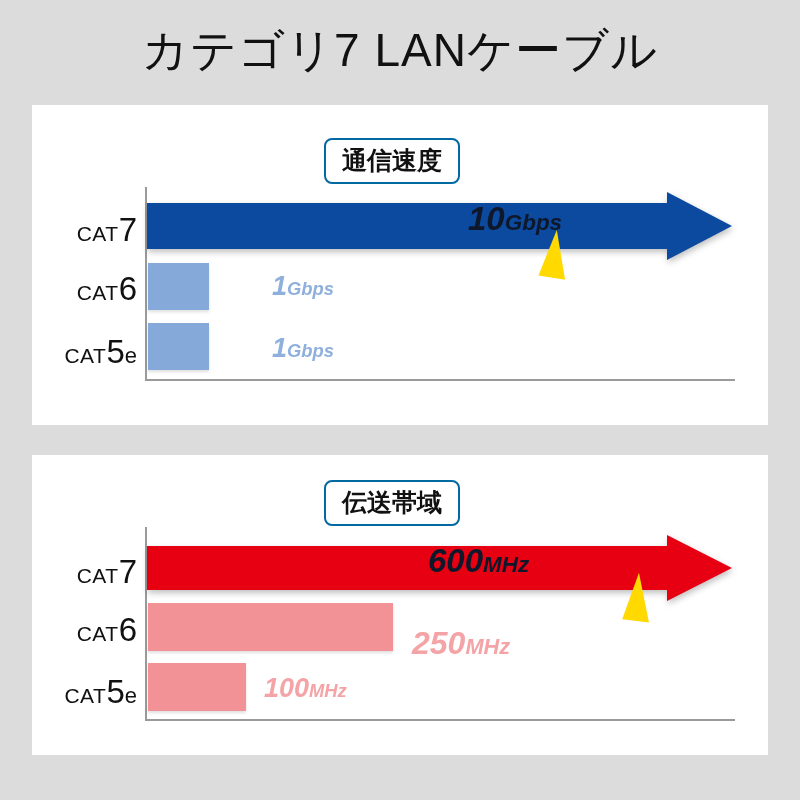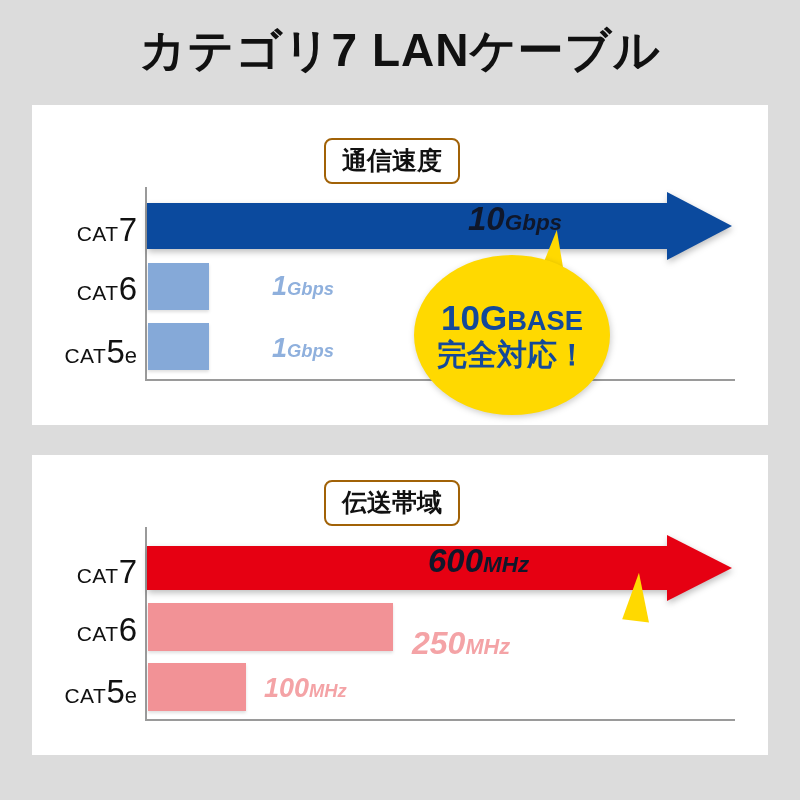--- a/index.html
+++ b/index.html
@@ -9,39 +9,39 @@
     font-family:"Liberation Sans","DejaVu Sans",sans-serif;
     overflow:hidden;
     position:relative;
   }
   #stage{position:absolute;left:0;top:0;width:800px;height:800px;}
 
   
   .page-title{
     position:absolute;left:0;top:22px;width:800px;
     text-align:center;
-    font-size:46px;font-weight:bold;color:#111;
+    font-size:46px;font-weight:normal;color:#111;
     letter-spacing:1px;
     line-height:56px;
     white-space:nowrap;
   }
 
   
   .panel{
     position:absolute;left:32px;width:736px;
     background:#ffffff;
     box-sizing:border-box;
   }
   #panel-speed{top:105px;height:320px;}
   #panel-band{top:455px;height:300px;}
 
   
   .chip{
     position:absolute;
-    border:2px solid #a16207;
+    border:2px solid #0369a1;
     border-radius:8px;
     background:#fff;
     font-size:25px;font-weight:bold;color:#111;
     padding:5px 16px 7px 16px;
     line-height:30px;
     white-space:nowrap;
   }
 
   
   .axis-v{position:absolute;width:2px;background:#9a9a9a;}
@@ -138,26 +138,20 @@
 
     <div class="cat-label" style="left:10px;top:230px;width:95px;">
       <span class="cat-word">CAT</span><span class="cat-num">5</span><span class="cat-suffix">e</span>
     </div>
     <div class="bar bar-plain" style="left:116px;top:218px;width:61px;height:47px;background:#85A9D8;"></div>
     <div class="val val-blue" style="left:196px;top:230px;font-size:27px;">
       <span>1</span><span class="unit">Gbps</span>
     </div>
 
     <div class="bubble-tail" style="left:510px;top:125px;border-bottom:48px solid #ffd900;transform:rotate(9deg);"></div>
-    <div class="bubble" style="left:382px;top:150px;width:196px;height:160px;">
-      <div class="bub-line bub-blue" style="font-size:35px;">
-        <span>10G</span><span class="smallcap">BASE</span>
-      </div>
-      <div class="bub-line bub-blue" style="font-size:30px;margin-top:2px;">完全対応！</div>
-    </div>
   </div>
 
   <div class="panel" id="panel-band">
 
     <div class="chip" style="left:292px;top:25px;">伝送帯域</div>
 
     <div class="axis-v" style="left:113px;top:72px;height:192px;"></div>
     <div class="axis-h" style="left:113px;top:264px;width:590px;"></div>
 
     <div class="cat-label" style="left:10px;top:100px;width:95px;">

